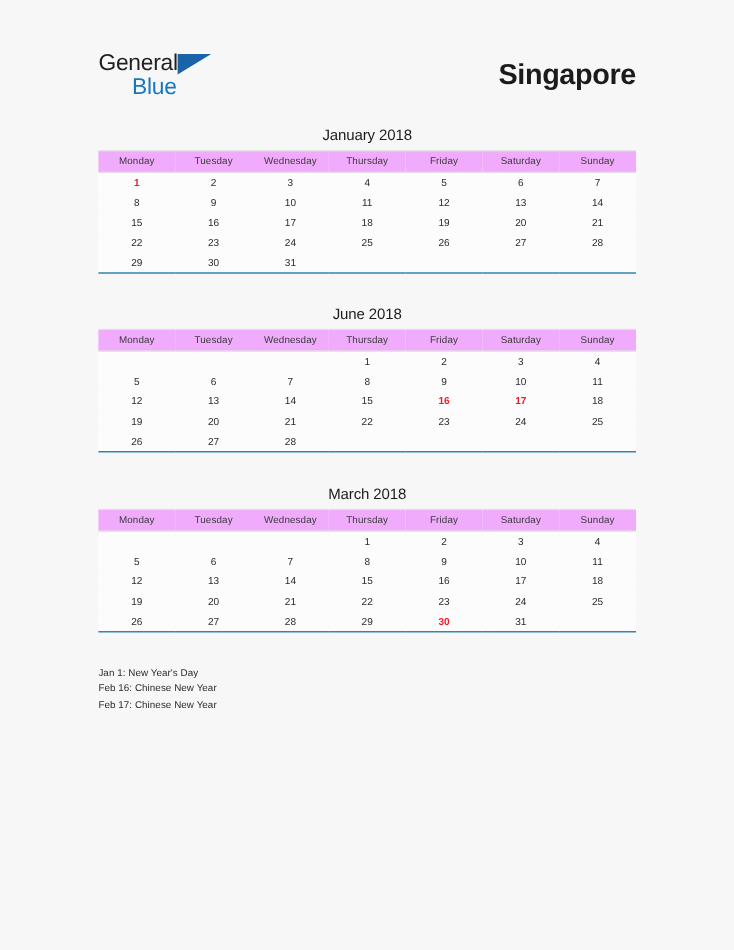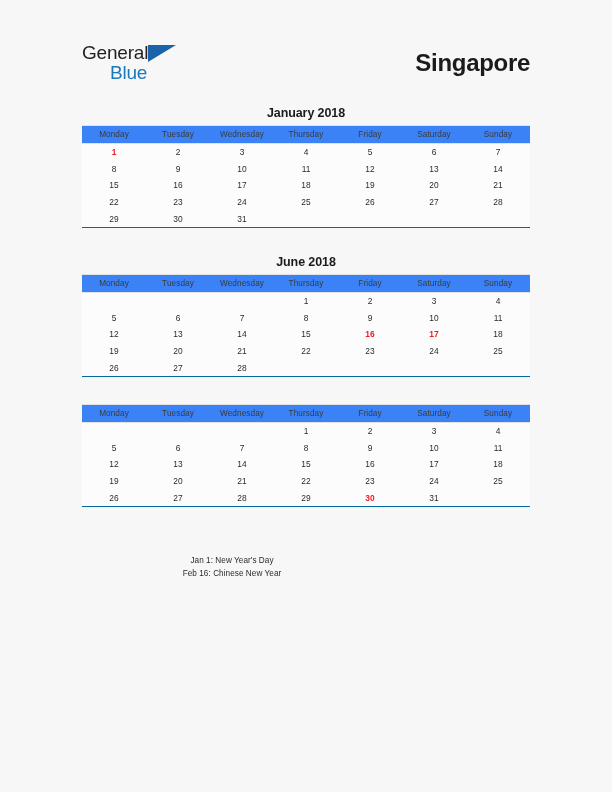--- a/index.html
+++ b/index.html
@@ -83,33 +83,33 @@
     left: 82px;
     width: 448px;
   }
   #month-0 { top: 105px; }
   #month-1 { top: 254px; }
   #month-2 { top: 404px; }
 
   .month-title {
     text-align: center;
     font-size: 12.5px;
-    font-weight: bold;
+    font-weight: normal;
     color: #1b1b1b;
     line-height: 16px;
     margin-bottom: 4px;
     letter-spacing: -0.1px;
   }
   table.cal {
     width: 448px;
     border-collapse: collapse;
     table-layout: fixed;
   }
   table.cal th {
-    background: #3b82f6;
+    background: #f0abfc;
     border-top: 1px solid #e2e2e2;
     border-bottom: 1px solid #e2e2e2;
     font-size: 8.2px;
     font-weight: normal;
     color: #3a3a3a;
     text-align: center;
     height: 17px;
     padding: 0;
     letter-spacing: 0.1px;
   }
@@ -132,21 +132,20 @@
   table.cal td.empty {
     color: transparent;
   }
 
   
   .notes {
     position: absolute;
     left: 82px;
     top: 554px;
     width: 300px;
-    text-align: center;
   }
   .note-line {
     font-size: 8.2px;
     color: #2b2b2b;
     line-height: 13.3px;
     letter-spacing: 0.05px;
   }
 </style>
 </head>
 <body>
@@ -284,20 +283,21 @@
             <td class="empty"></td>
             <td class="empty"></td>
             <td class="empty"></td>
             <td class="empty"></td>
           </tr>
         </tbody>
     </table>
   </div>
 
   <div class="month" id="month-2">
+    <div class="month-title">March 2018</div>
     <table class="cal">
       <thead>
         <tr>
           <th>Monday</th>
           <th>Tuesday</th>
           <th>Wednesday</th>
           <th>Thursday</th>
           <th>Friday</th>
           <th>Saturday</th>
           <th>Sunday</th>
@@ -349,15 +349,16 @@
             <td>31</td>
             <td class="empty"></td>
           </tr>
         </tbody>
     </table>
   </div>
 
   <div class="notes">
     <div class="note-line">Jan 1: New Year's Day</div>
     <div class="note-line">Feb 16: Chinese New Year</div>
+    <div class="note-line">Feb 17: Chinese New Year</div>
   </div>
 
 </div>
 
 </body></html>

